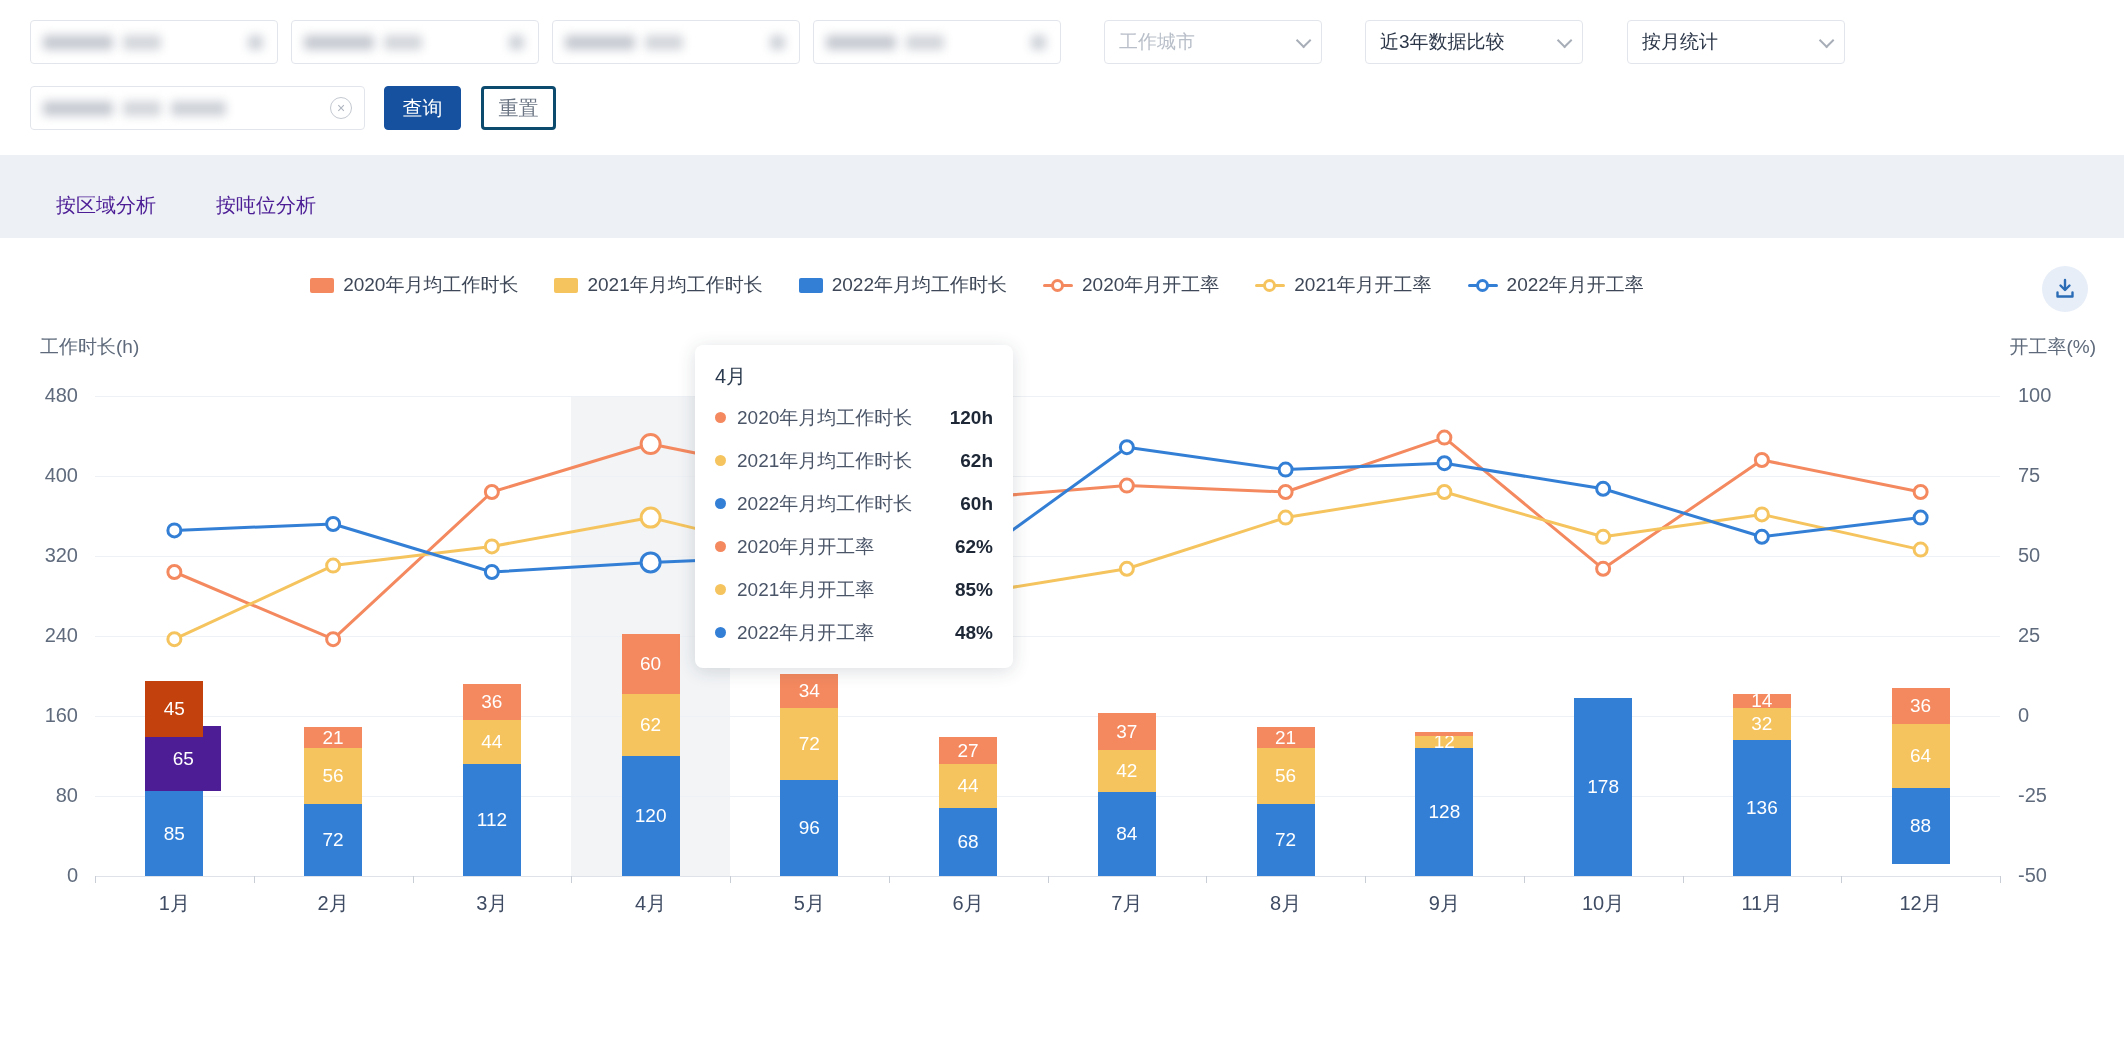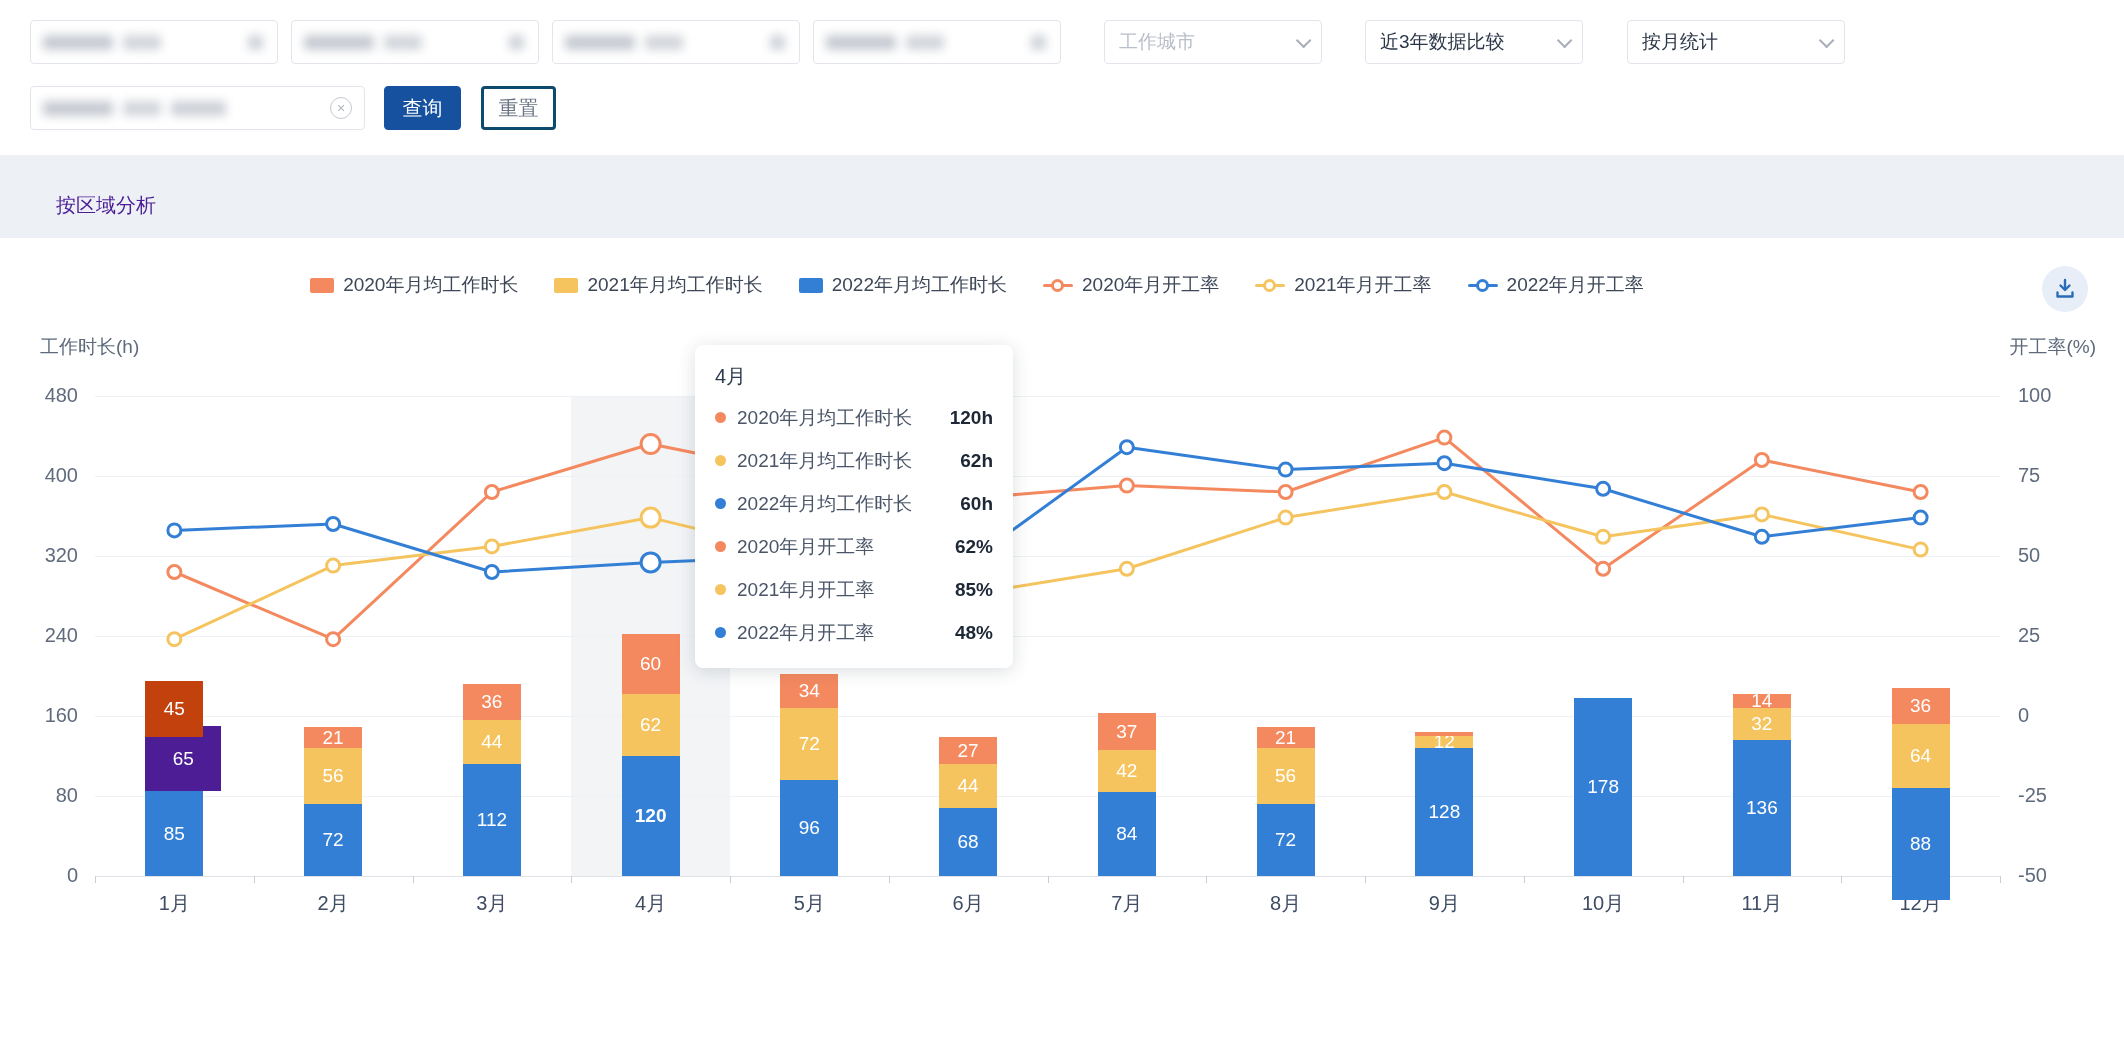--- a/index.html
+++ b/index.html
@@ -121,20 +121,21 @@
         <span class="clear-ic">×</span>
       </div>
       <button class="btn primary">查询</button>
       <button class="btn ghost">重置</button>
     </div>
   </section>
 
   <div class="tabzone">
     <div class="tabbar" id="tabbar">
         <div class="tab" style="margin-left: 26px;">按区域分析</div>
+        <div class="tab">按吨位分析</div>
       </div>
   </div>
 
   <section class="chart-card">
     <div class="legend" id="legend">
         <div class="lg-item">
           <span class="lg-rect" style="background: rgb(244, 137, 95);"></span>
           <span class="lg-label">2020年月均工作时长</span>
         </div>
         <div class="lg-item">
@@ -229,21 +230,21 @@
         <div class="xlab" style="left: 1865.62px; top: 652px;">12月</div>
         <div class="barseg" style="left: 145.375px; top: 553px; width: 58px; height: 85px; background: rgb(51, 127, 214);">85</div>
         <div class="barseg" style="left: 145.375px; top: 488px; width: 76px; height: 65px; background: #4c1d95;">65</div>
         <div class="barseg" style="left: 145.375px; top: 443px; width: 58px; height: 56px; background: #c2410c;">45</div>
         <div class="barseg" style="left: 304.125px; top: 566px; width: 58px; height: 72px; background: rgb(51, 127, 214);">72</div>
         <div class="barseg" style="left: 304.125px; top: 510px; width: 58px; height: 56px; background: rgb(245, 196, 94);">56</div>
         <div class="barseg" style="left: 304.125px; top: 489px; width: 58px; height: 21px; background: rgb(244, 137, 95);">21</div>
         <div class="barseg" style="left: 462.875px; top: 526px; width: 58px; height: 112px; background: rgb(51, 127, 214);">112</div>
         <div class="barseg" style="left: 462.875px; top: 482px; width: 58px; height: 44px; background: rgb(245, 196, 94);">44</div>
         <div class="barseg" style="left: 462.875px; top: 446px; width: 58px; height: 36px; background: rgb(244, 137, 95);">36</div>
-        <div class="barseg" style="left: 621.625px; top: 518px; width: 58px; height: 120px; background: rgb(51, 127, 214); font-weight: bold;">120</div>
+        <div class="barseg" style="left: 621.625px; top: 518px; width: 58px; height: 120px; background: rgb(51, 127, 214);">120</div>
         <div class="barseg" style="left: 621.625px; top: 456px; width: 58px; height: 62px; background: rgb(245, 196, 94);">62</div>
         <div class="barseg" style="left: 621.625px; top: 396px; width: 58px; height: 60px; background: rgb(244, 137, 95);">60</div>
         <div class="barseg" style="left: 780.375px; top: 542px; width: 58px; height: 96px; background: rgb(51, 127, 214);">96</div>
         <div class="barseg" style="left: 780.375px; top: 470px; width: 58px; height: 72px; background: rgb(245, 196, 94);">72</div>
         <div class="barseg" style="left: 780.375px; top: 436px; width: 58px; height: 34px; background: rgb(244, 137, 95);">34</div>
         <div class="barseg" style="left: 939.125px; top: 570px; width: 58px; height: 68px; background: rgb(51, 127, 214);">68</div>
         <div class="barseg" style="left: 939.125px; top: 526px; width: 58px; height: 44px; background: rgb(245, 196, 94);">44</div>
         <div class="barseg" style="left: 939.125px; top: 499px; width: 58px; height: 27px; background: rgb(244, 137, 95);">27</div>
         <div class="barseg" style="left: 1097.88px; top: 554px; width: 58px; height: 84px; background: rgb(51, 127, 214);">84</div>
         <div class="barseg" style="left: 1097.88px; top: 512px; width: 58px; height: 42px; background: rgb(245, 196, 94);">42</div>
@@ -251,21 +252,21 @@
         <div class="barseg" style="left: 1256.62px; top: 566px; width: 58px; height: 72px; background: rgb(51, 127, 214);">72</div>
         <div class="barseg" style="left: 1256.62px; top: 510px; width: 58px; height: 56px; background: rgb(245, 196, 94);">56</div>
         <div class="barseg" style="left: 1256.62px; top: 489px; width: 58px; height: 21px; background: rgb(244, 137, 95);">21</div>
         <div class="barseg" style="left: 1415.38px; top: 510px; width: 58px; height: 128px; background: rgb(51, 127, 214);">128</div>
         <div class="barseg" style="left: 1415.38px; top: 498px; width: 58px; height: 12px; background: rgb(245, 196, 94);">12</div>
         <div class="barseg" style="left: 1415.38px; top: 494px; width: 58px; height: 4px; background: rgb(244, 137, 95);"></div>
         <div class="barseg" style="left: 1574.12px; top: 460px; width: 58px; height: 178px; background: rgb(51, 127, 214);">178</div>
         <div class="barseg" style="left: 1732.88px; top: 502px; width: 58px; height: 136px; background: rgb(51, 127, 214);">136</div>
         <div class="barseg" style="left: 1732.88px; top: 470px; width: 58px; height: 32px; background: rgb(245, 196, 94);">32</div>
         <div class="barseg" style="left: 1732.88px; top: 456px; width: 58px; height: 14px; background: rgb(244, 137, 95);">14</div>
-        <div class="barseg" style="left: 1891.62px; top: 550px; width: 58px; height: 112px; background: rgb(51, 127, 214); text-align: right;">88</div>
+        <div class="barseg" style="left: 1891.62px; top: 550px; width: 58px; height: 76px; background: rgb(51, 127, 214); text-align: right;">88</div>
         <div class="barseg" style="left: 1891.62px; top: 486px; width: 58px; height: 64px; background: rgb(245, 196, 94);">64</div>
         <div class="barseg" style="left: 1891.62px; top: 450px; width: 58px; height: 36px; background: rgb(244, 137, 95);">36</div>
         <svg class="plot-svg" width="1905" height="500" style="left: 95px; top: 158px;">
           <polyline points="79.375,176 238.125,243.2 396.875,96 555.625,48 714.375,80 873.125,102.39999999999998 1031.875,89.60000000000002 1190.625,96 1349.375,41.60000000000002 1508.125,172.8 1666.875,64 1825.625,96" fill="none" stroke="#F4895F" stroke-width="3" stroke-linejoin="round"></polyline>
           <circle cx="79.375" cy="176" r="6.5" fill="#fff" stroke="#F4895F" stroke-width="3"></circle>
           <circle cx="238.125" cy="243.2" r="6.5" fill="#fff" stroke="#F4895F" stroke-width="3"></circle>
           <circle cx="396.875" cy="96" r="6.5" fill="#fff" stroke="#F4895F" stroke-width="3"></circle>
           <circle cx="555.625" cy="48" r="9.5" fill="#fff" stroke="#F4895F" stroke-width="3"></circle>
           <circle cx="714.375" cy="80" r="6.5" fill="#fff" stroke="#F4895F" stroke-width="3"></circle>
           <circle cx="873.125" cy="102.39999999999998" r="6.5" fill="#fff" stroke="#F4895F" stroke-width="3"></circle>

